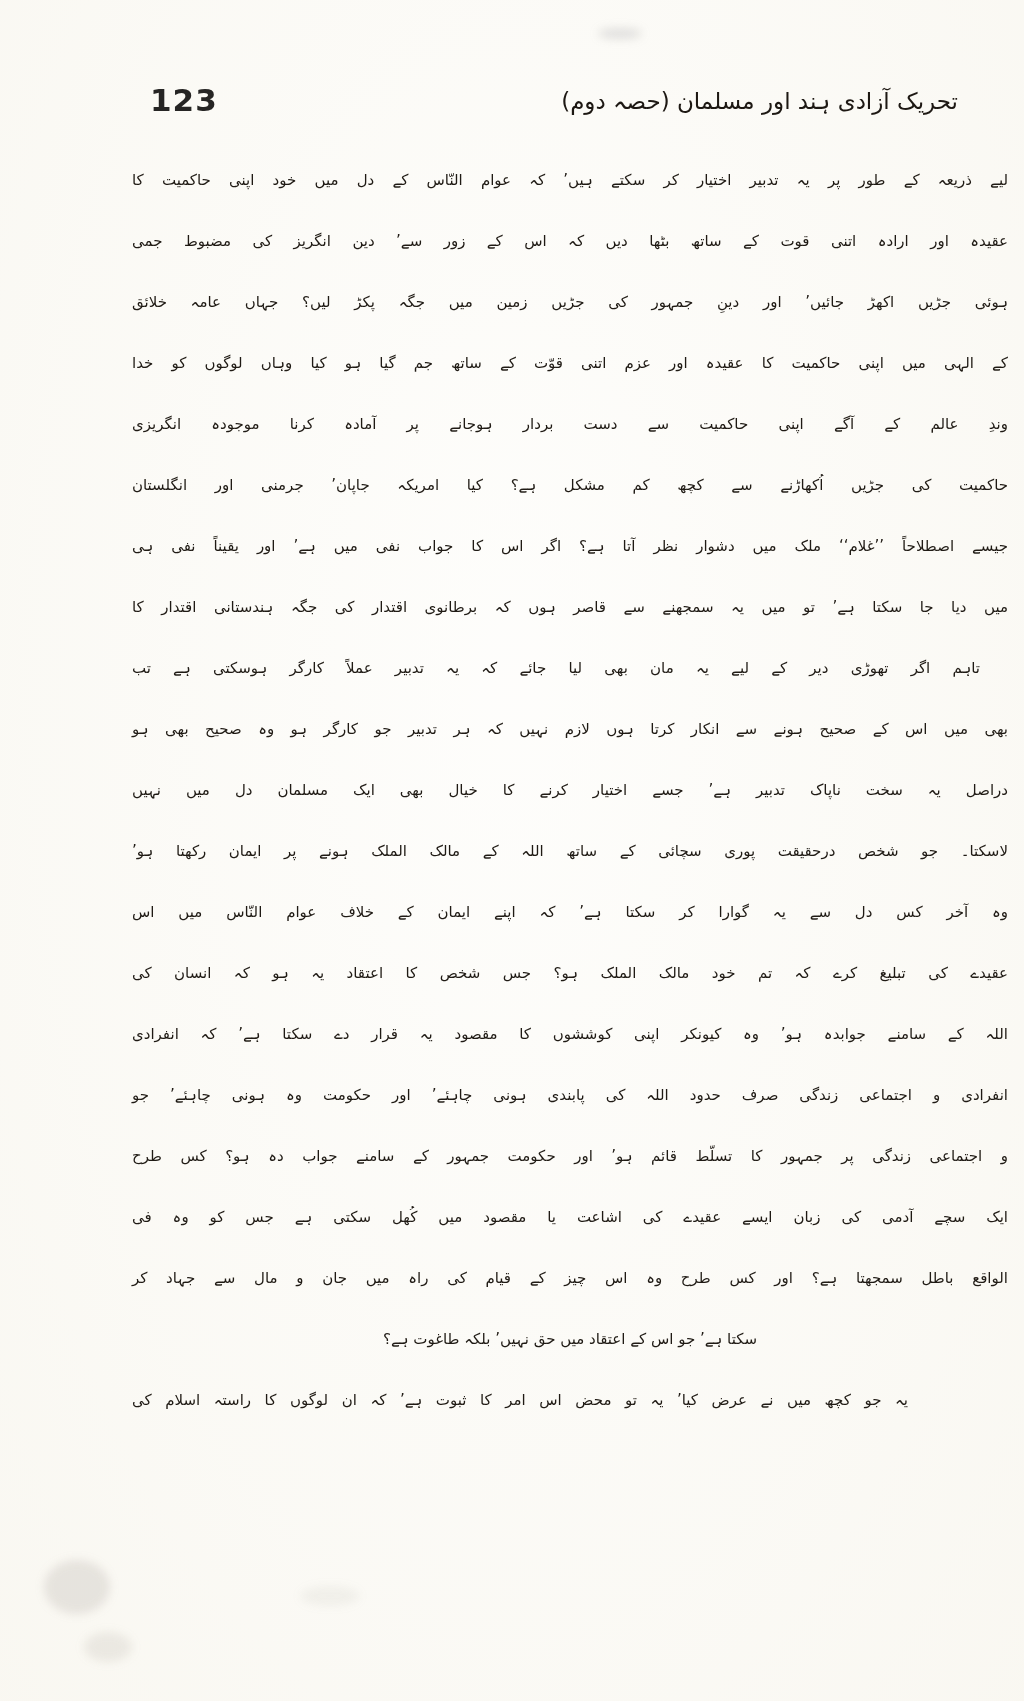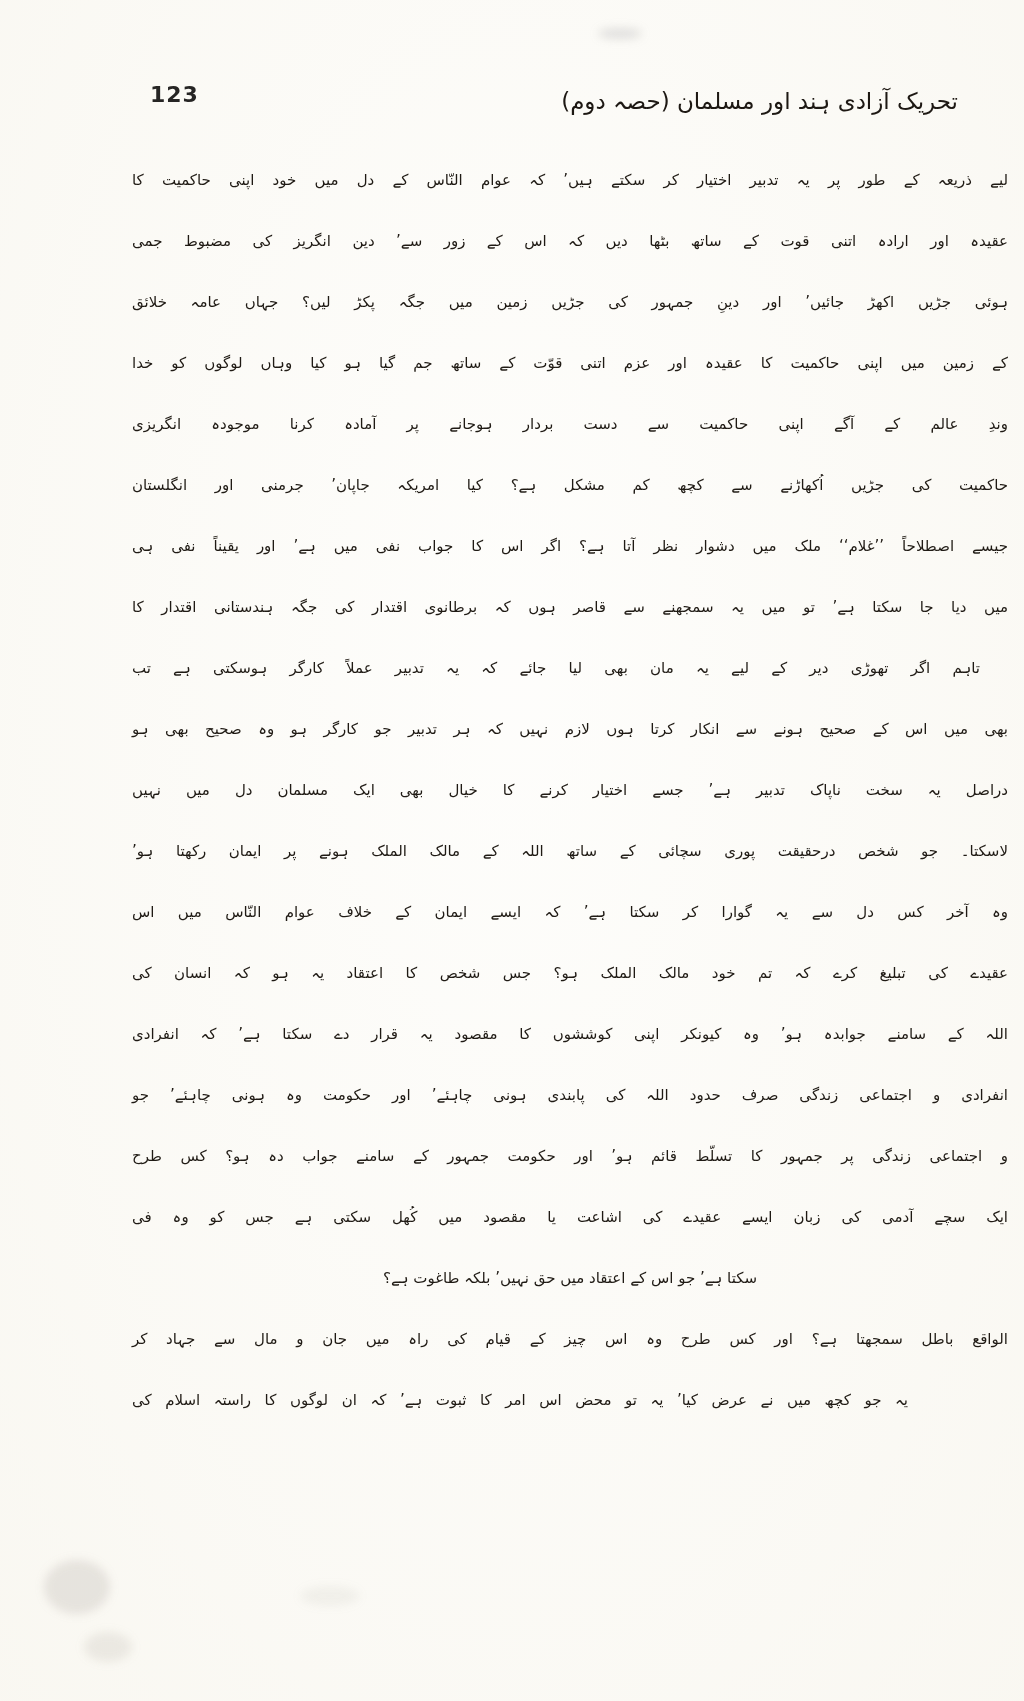--- a/index.html
+++ b/index.html
@@ -11,21 +11,21 @@
   }
   .page{
     position:relative;width:1024px;height:1701px;
     background:
       radial-gradient(ellipse at 50% 40%, rgba(255,255,255,0.6), rgba(244,241,233,0.35)),
       #fcfbf6;
   }
   .page-number{
     position:absolute;left:150px;top:82px;
     font-family:"DejaVu Sans",sans-serif;
-    font-size:22px;font-weight:bold;color:#262524;
+    font-size:31px;font-weight:bold;color:#262524;
     letter-spacing:1px;
   }
   .header-title{
     position:absolute;right:66px;top:88px;
     direction:rtl;text-align:center;
     font-size:23px;color:#1d1813;
     white-space:nowrap;
   }
   .body-text{
     position:absolute;left:132px;top:150px;width:876px;
@@ -56,37 +56,37 @@
 
 <div class="page">
   <div class="page-number">123</div>
 
   <div class="header-title" dir="rtl">تحریک آزادی ہند اور مسلمان (حصہ دوم)</div>
 
   <div class="body-text" id="body-text" dir="rtl">
       <div class="line" dir="rtl">لیے ذریعہ کے طور پر یہ تدبیر اختیار کر سکتے ہیں’ کہ عوام النّاس کے دل میں خود اپنی حاکمیت کا</div>
       <div class="line" dir="rtl">عقیدہ اور ارادہ اتنی قوت کے ساتھ بٹھا دیں کہ اس کے زور سے’ دین انگریز کی مضبوط جمی</div>
       <div class="line" dir="rtl">ہوئی جڑیں اکھڑ جائیں’ اور دینِ جمہور کی جڑیں زمین میں جگہ پکڑ لیں؟ جہاں عامہ خلائق</div>
-      <div class="line" dir="rtl">کے زمین میں اپنی حاکمیت کا عقیدہ اور عزم اتنی قوّت کے ساتھ جم گیا ہو کیا وہاں لوگوں کو خدا</div>
+      <div class="line" dir="rtl">کے الہی میں اپنی حاکمیت کا عقیدہ اور عزم اتنی قوّت کے ساتھ جم گیا ہو کیا وہاں لوگوں کو خدا</div>
       <div class="line" dir="rtl">وندِ عالم کے آگے اپنی حاکمیت سے دست بردار ہوجانے پر آمادہ کرنا موجودہ انگریزی</div>
       <div class="line" dir="rtl">حاکمیت کی جڑیں اُکھاڑنے سے کچھ کم مشکل ہے؟ کیا امریکہ جاپان’ جرمنی اور انگلستان</div>
       <div class="line" dir="rtl">جیسے اصطلاحاً ’’غلام‘‘ ملک میں دشوار نظر آتا ہے؟ اگر اس کا جواب نفی میں ہے’ اور یقیناً نفی ہی</div>
       <div class="line" dir="rtl">میں دیا جا سکتا ہے’ تو میں یہ سمجھنے سے قاصر ہوں کہ برطانوی اقتدار کی جگہ ہندستانی اقتدار کا</div>
       <div class="line ind-small" dir="rtl">تاہم اگر تھوڑی دیر کے لیے یہ مان بھی لیا جائے کہ یہ تدبیر عملاً کارگر ہوسکتی ہے تب</div>
       <div class="line" dir="rtl">بھی میں اس کے صحیح ہونے سے انکار کرتا ہوں لازم نہیں کہ ہر تدبیر جو کارگر ہو وہ صحیح بھی ہو</div>
       <div class="line" dir="rtl">دراصل یہ سخت ناپاک تدبیر ہے’ جسے اختیار کرنے کا خیال بھی ایک مسلمان دل میں نہیں</div>
       <div class="line" dir="rtl">لاسکتا۔ جو شخص درحقیقت پوری سچائی کے ساتھ اللہ کے مالک الملک ہونے پر ایمان رکھتا ہو’</div>
-      <div class="line" dir="rtl">وہ آخر کس دل سے یہ گوارا کر سکتا ہے’ کہ ایسے ایمان کے خلاف عوام النّاس میں اس</div>
+      <div class="line" dir="rtl">وہ آخر کس دل سے یہ گوارا کر سکتا ہے’ کہ اپنے ایمان کے خلاف عوام النّاس میں اس</div>
       <div class="line" dir="rtl">عقیدے کی تبلیغ کرے کہ تم خود مالک الملک ہو؟ جس شخص کا اعتقاد یہ ہو کہ انسان کی</div>
       <div class="line" dir="rtl">اللہ کے سامنے جوابدہ ہو’ وہ کیونکر اپنی کوششوں کا مقصود یہ قرار دے سکتا ہے’ کہ انفرادی</div>
       <div class="line" dir="rtl">انفرادی و اجتماعی زندگی صرف حدود اللہ کی پابندی ہونی چاہئے’ اور حکومت وہ ہونی چاہئے’ جو</div>
       <div class="line" dir="rtl">و اجتماعی زندگی پر جمہور کا تسلّط قائم ہو’ اور حکومت جمہور کے سامنے جواب دہ ہو؟ کس طرح</div>
       <div class="line" dir="rtl">ایک سچے آدمی کی زبان ایسے عقیدے کی اشاعت یا مقصود میں کُھل سکتی ہے جس کو وہ فی</div>
+      <div class="line" dir="rtl">الواقع باطل سمجھتا ہے؟ اور کس طرح وہ اس چیز کے قیام کی راہ میں جان و مال سے جہاد کر</div>
       <div class="line para-last center-last" dir="rtl">سکتا ہے’ جو اس کے اعتقاد میں حق نہیں’ بلکہ طاغوت ہے؟</div>
-      <div class="line" dir="rtl">الواقع باطل سمجھتا ہے؟ اور کس طرح وہ اس چیز کے قیام کی راہ میں جان و مال سے جہاد کر</div>
       <div class="line ind-large" dir="rtl">یہ جو کچھ میں نے عرض کیا’ یہ تو محض اس امر کا ثبوت ہے’ کہ ان لوگوں کا راستہ اسلام کی</div>
     </div>
 
   <div class="smudge s1"></div>
   <div class="smudge s2"></div>
   <div class="smudge s3"></div>
   <div class="smudge s4"></div>
 </div>
 
 </body></html>

